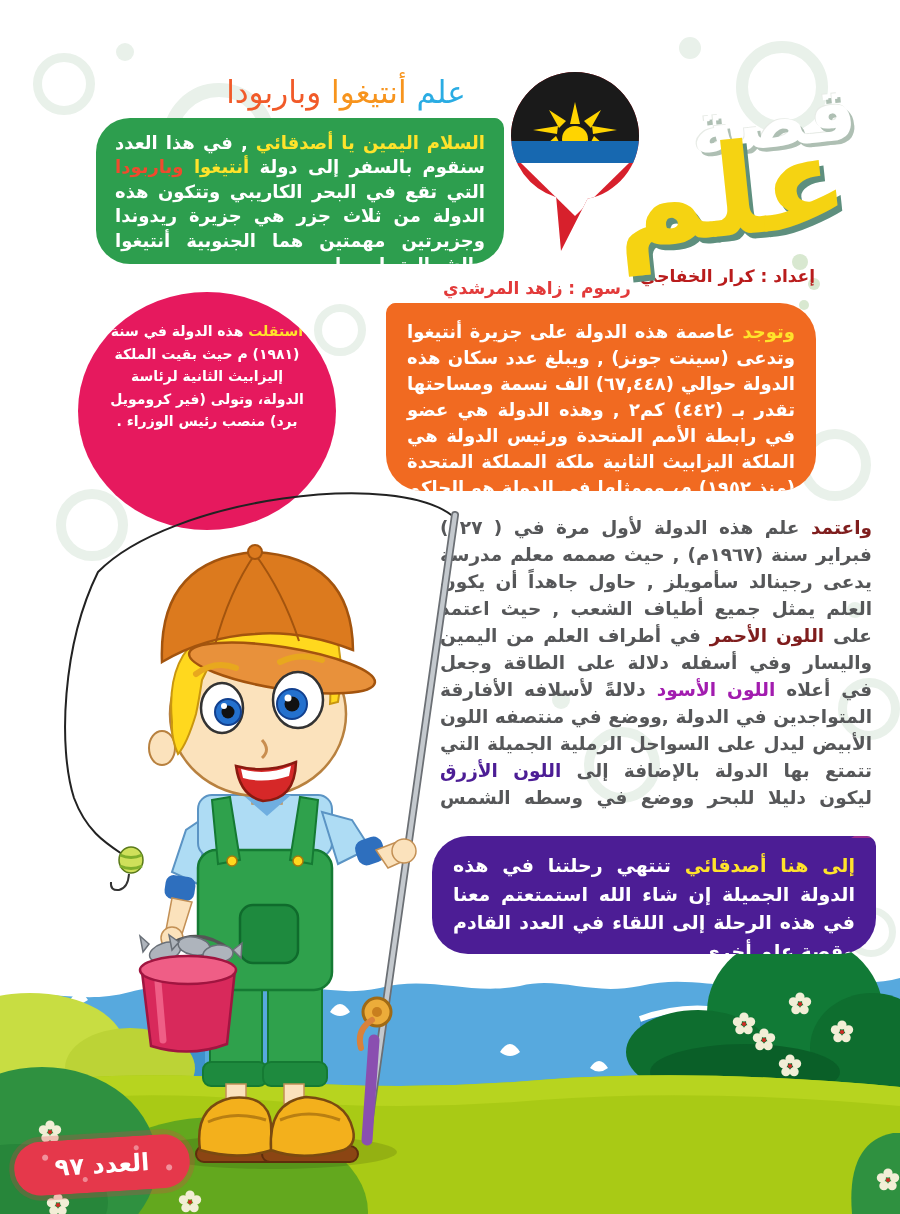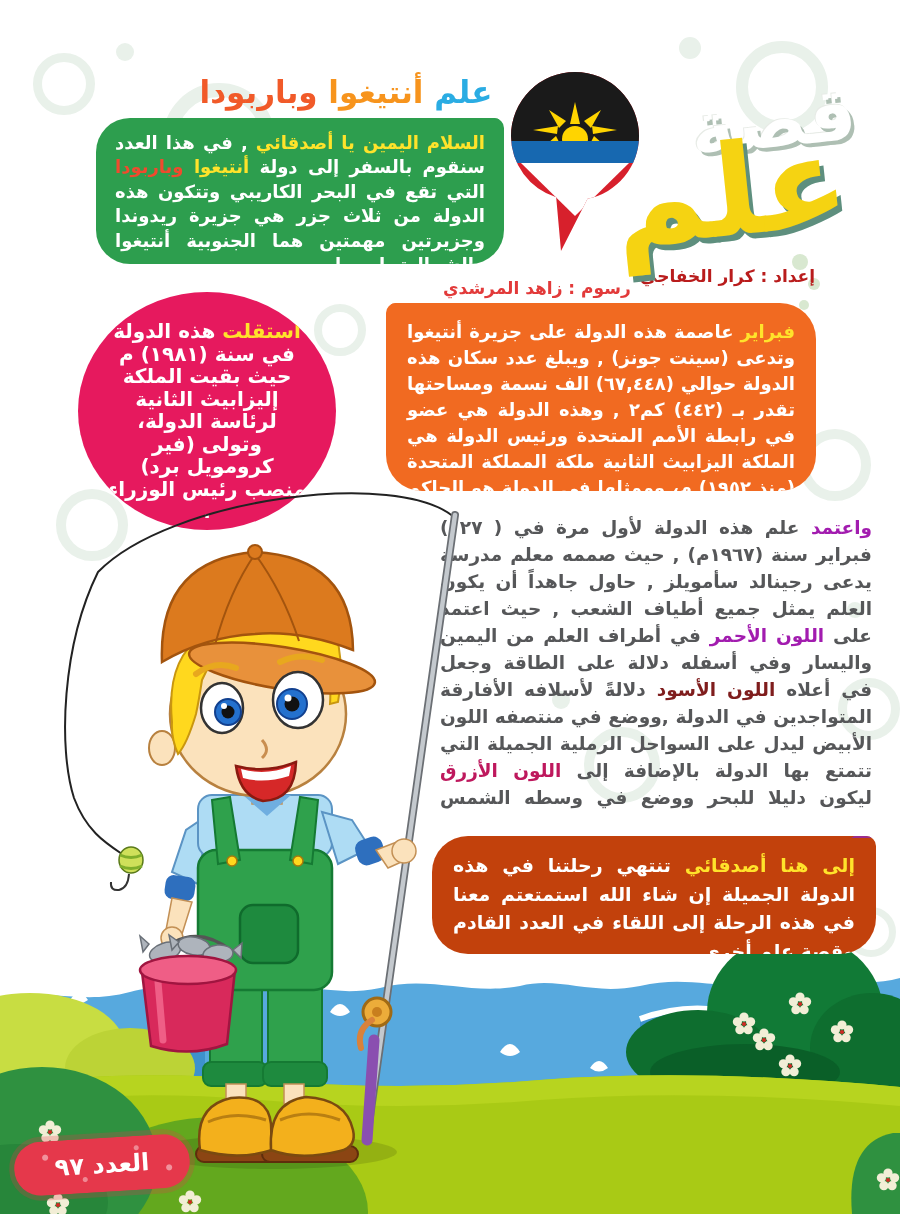--- a/index.html
+++ b/index.html
@@ -10,21 +10,21 @@
   }
   .abs{position:absolute;}
   
   .ring{position:absolute;border-radius:50%;border:12px solid #e9f1ea;}
   .dot{position:absolute;border-radius:50%;background:#e9f1ea;}
   .gdot{position:absolute;border-radius:50%;background:#d8e8d0;}
 
   
   .page-title{
     left:190px;top:74px;width:312px;height:44px;
-    direction:rtl;text-align:center;font-size:31px;font-weight:bold;
+    direction:rtl;text-align:center;font-size:31px;font-weight:normal;
     white-space:nowrap;letter-spacing:0;
   }
   .t-blue{color:#2aace3;} .t-orange{color:#f7941d;} .t-red{color:#f15a29;}
 
   .credits{
     left:443px;top:266px;width:372px;display:flex;direction:rtl;
     justify-content:space-between;font-size:17px;font-weight:bold;
   }
   .credit-prepared{color:#b91c1c;} .credit-drawn{color:#e23a3a;margin-top:12px;}
 
@@ -46,42 +46,42 @@
     left:386px;top:303px;width:430px;height:188px;
     background:#f16a21;border-radius:10px 36px 36px 36px;
     padding:16px 21px;font-size:18px;line-height:26px;
   }
   .capital-box::after{
     content:'';position:absolute;top:-13px;left:-1px;width:0;height:0;
     border-right:26px solid transparent;border-bottom:15px solid #f16a21;
   }
   .outro-box{
     left:432px;top:836px;width:444px;height:118px;
-    background:#c2410c;border-radius:36px 10px 36px 36px;
+    background:#4c1d95;border-radius:36px 10px 36px 36px;
     padding:15px 21px;font-size:19px;line-height:28.5px;z-index:4;
   }
   .outro-box::after{
     content:'';position:absolute;top:-13px;right:-1px;width:0;height:0;
     border-left:26px solid transparent;border-bottom:15px solid #9a2d90;
   }
   .hl-yellow{color:#ffe32b;} .hl-redtext{color:#f04a2e;}
 
   .independence-circle{
     left:78px;top:292px;width:258px;height:238px;border-radius:50%;
     background:#e6195e;direction:rtl;text-align:center;color:#fff;
-    font-weight:bold;font-size:20px;line-height:22.5px;
+    font-weight:bold;font-size:14px;line-height:22.5px;
     box-sizing:border-box;padding:28px 30px;overflow:hidden;z-index:4;
   }
 
   .flag-story{
     left:440px;top:514px;width:432px;height:300px;
     direction:rtl;text-align:justify;color:#565759;
     font-weight:bold;font-size:18.5px;line-height:27px;z-index:4;overflow:hidden;
   }
-  .fs-red{color:#a21caf;} .fs-black{color:#7f1d1d;} .fs-blue{color:#be185d;}
+  .fs-red{color:#7f1d1d;} .fs-black{color:#a21caf;} .fs-blue{color:#4c1d95;}
 
   
   .logo-word1{
     left:690px;top:78px;font-size:74px;font-weight:bold;color:#ffffff;
     text-shadow:3px 4px 0 #aebfb3,-1px -1px 0 #e7ebe6;
     transform:rotate(-6deg);direction:rtl;z-index:3;
   }
   .logo-word2{
     left:612px;top:118px;font-size:126px;font-weight:bold;color:#f5d312;
     text-shadow:4px 6px 0 #5e8f7e;
@@ -174,21 +174,21 @@
 
 <div class="abs bubble intro-bubble">
   <span class="hl-yellow">السلام اليمين يا أصدقائي</span><span> , في هذا العدد سنقوم بالسفر إلى دولة </span><span class="hl-yellow">أنتيغوا</span><span class="hl-redtext"> وباربودا</span><span> التي تقع في البحر الكاريبي وتتكون هذه الدولة من ثلاث جزر هي جزيرة ريدوندا وجزيرتين مهمتين هما الجنوبية أنتيغوا والشمالية باربودا .</span>
 </div>
 
 <div class="abs independence-circle">
   <span class="hl-yellow">أستقلت</span><span> هذه الدولة في سنة (١٩٨١) م حيث بقيت الملكة إليزابيث الثانية لرئاسة الدولة، وتولى (فير كرومويل برد) منصب رئيس الوزراء .</span>
 </div>
 
 <div class="abs bubble capital-box">
-  <span class="hl-yellow">فبراير</span><span> عاصمة هذه الدولة على جزيرة أنتيغوا وتدعى (سينت جونز) , ويبلغ عدد سكان هذه الدولة حوالي (٦٧,٤٤٨) الف نسمة ومساحتها تقدر بـ (٤٤٢) كم٢ , وهذه الدولة هي عضو في رابطة الأمم المتحدة ورئيس الدولة هي الملكة اليزابيث الثانية ملكة المملكة المتحدة (منذ ١٩٥٢) م، وممثلها في الدولة هو الحاكم العام .</span>
+  <span class="hl-yellow">وتوجد</span><span> عاصمة هذه الدولة على جزيرة أنتيغوا وتدعى (سينت جونز) , ويبلغ عدد سكان هذه الدولة حوالي (٦٧,٤٤٨) الف نسمة ومساحتها تقدر بـ (٤٤٢) كم٢ , وهذه الدولة هي عضو في رابطة الأمم المتحدة ورئيس الدولة هي الملكة اليزابيث الثانية ملكة المملكة المتحدة (منذ ١٩٥٢) م، وممثلها في الدولة هو الحاكم العام .</span>
 </div>
 
 <div class="abs flag-story">
   <span class="fs-red">واعتمد</span><span> علم هذه الدولة لأول مرة في ( ٢٧ ) فبراير سنة (١٩٦٧م) , حيث صممه معلم مدرسة يدعى رجينالد سأمويلز , حاول جاهداً أن يكون العلم يمثل جميع أطياف الشعب , حيث اعتمد على </span><span class="fs-red">اللون الأحمر</span><span> في أطراف العلم من اليمين واليسار وفي أسفله دلالة على الطاقة وجعل في أعلاه </span><span class="fs-black">اللون الأسود</span><span> دلالةً لأسلافه الأفارقة المتواجدين في الدولة ,ووضع في منتصفه اللون الأبيض ليدل على السواحل الرملية الجميلة التي تتمتع بها الدولة بالإضافة إلى </span><span class="fs-blue">اللون الأزرق</span><span> ليكون دليلا للبحر ووضع في وسطه الشمس لترمز لغد جديد إلى الدولة .</span>
 </div>
 
 <div class="abs bubble outro-box">
   <span class="hl-yellow">إلى هنا أصدقائي</span><span> تنتهي رحلتنا في هذه الدولة الجميلة إن شاء الله استمتعتم معنا في هذه الرحلة إلى اللقاء في العدد القادم وقصة علم أخرى.</span>
 </div>
 

